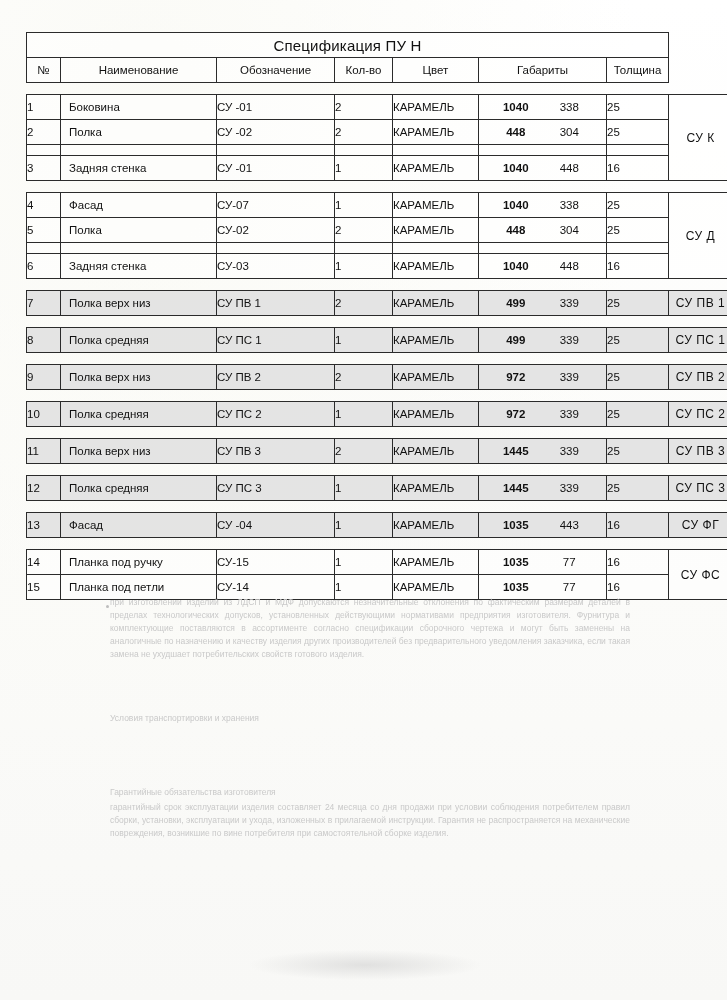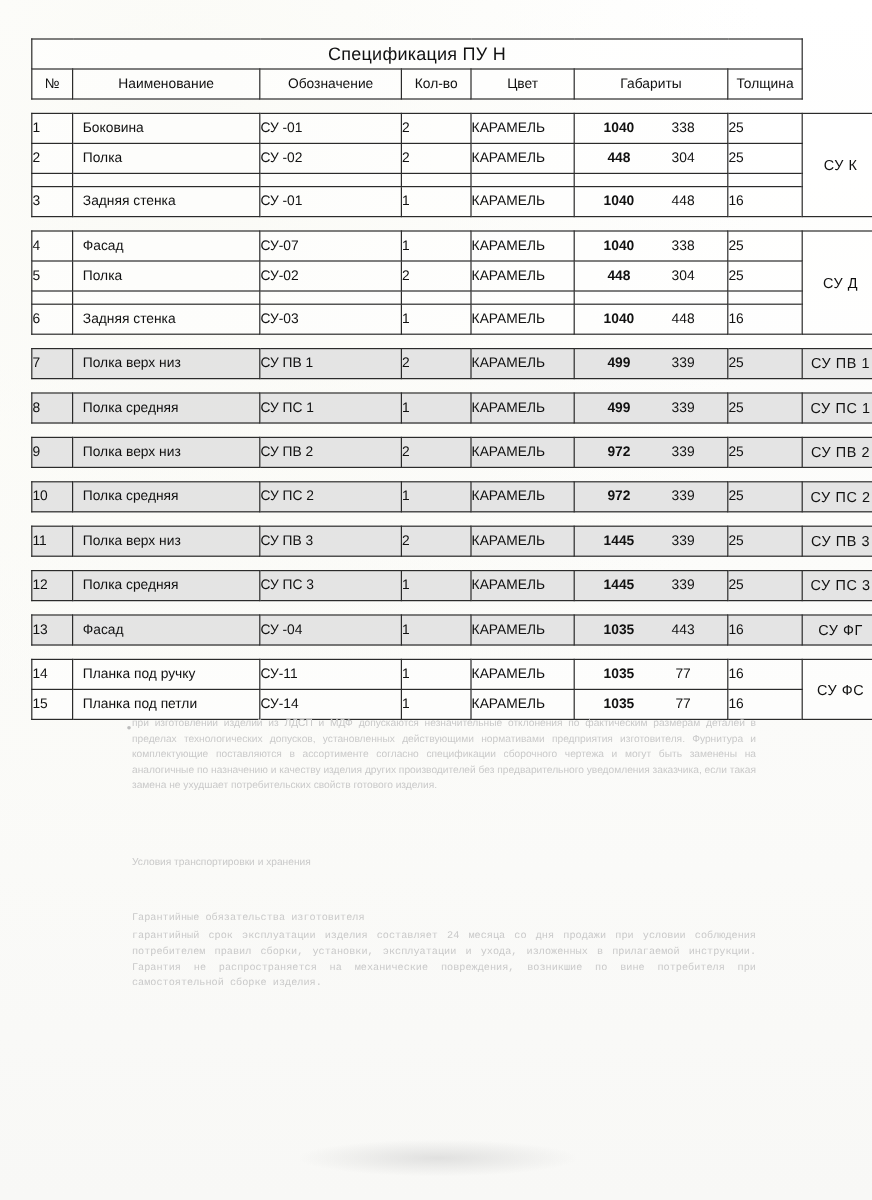--- a/index.html
+++ b/index.html
@@ -110,21 +110,21 @@
     width: 520px;
     color: #c9c9c9;
     font-size: 8.5px;
     line-height: 13px;
     text-align: justify;
     filter: blur(0.4px);
     user-select: none;
   }
   .faded.p1 { top: 596px; }
   .faded.p2 { top: 712px; }
-  .faded.p3 { top: 759px; font-family: Liberation Mono, monospace; }
+  .faded.p3 { top: 786px; }
   .faded .hd { display: block; margin-bottom: 2px; }
   .smudge {
     position: absolute;
     left: 250px;
     top: 950px;
     width: 230px;
     height: 30px;
     background: radial-gradient(ellipse at center, rgba(205,205,205,0.55) 0%, rgba(255,255,255,0) 72%);
     pointer-events: none;
   }
@@ -428,21 +428,21 @@
           <td class="group-cell shade">СУ ФГ</td>
         </tr>
 
         <tr class="gap">
             <td colspan="8"></td>
           </tr>
 
         <tr>
           <td>14</td>
           <td class="c-name">Планка под ручку</td>
-          <td>СУ-11</td>
+          <td>СУ-15</td>
           <td>1</td>
           <td>КАРАМЕЛЬ</td>
           <td>
             <div class="dim-inner">
               <span class="dim-a">1035</span>
               <span class="dim-b">77</span>
             </div>
           </td>
           <td>16</td>
           <td class="group-cell" rowspan="2">СУ ФС</td>

